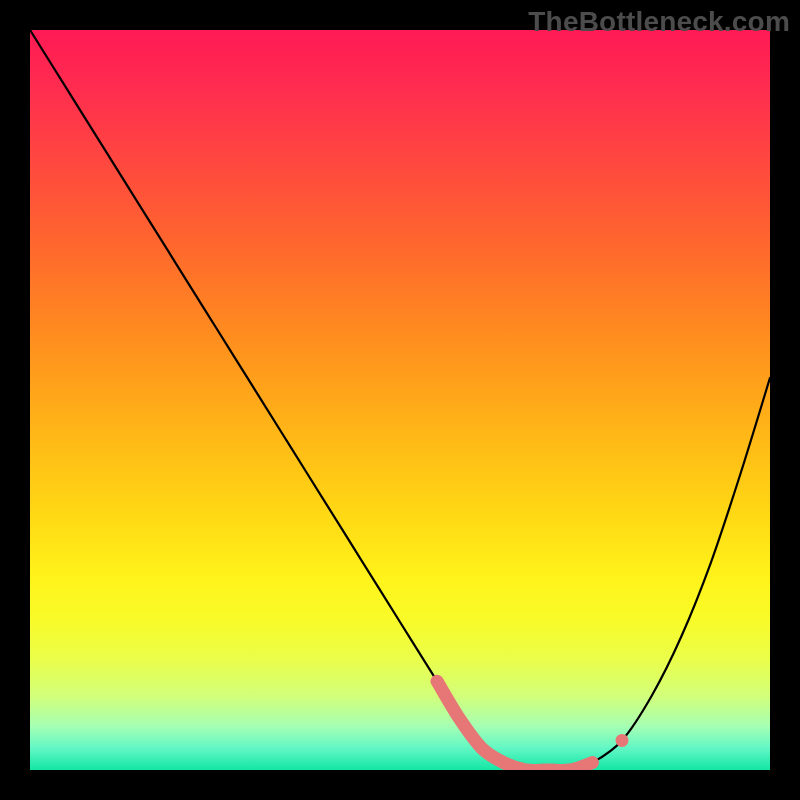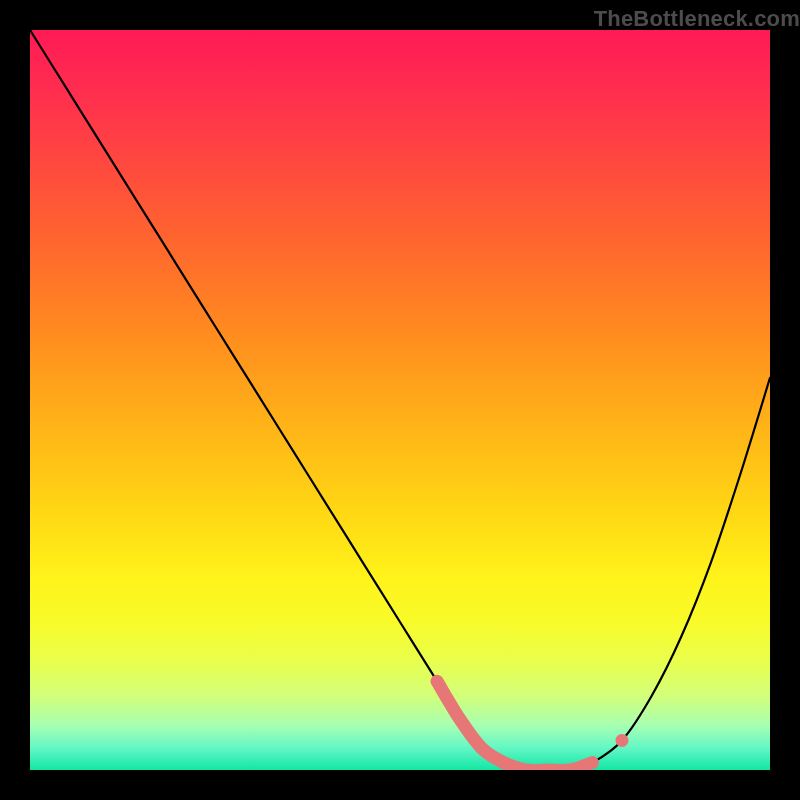--- a/index.html
+++ b/index.html
@@ -13,23 +13,23 @@
   }
   .frame {
     position: relative;
     width: 800px;
     height: 800px;
     background: #000;
   }
   .watermark {
     position: absolute;
     top: 6px;
-    right: 0;
+    right: 10px;
     color: #4c4c4c;
-    font-size: 22px;
+    font-size: 28px;
     font-weight: 600;
     letter-spacing: 0.2px;
     z-index: 20;
   }
   .plot-area {
     position: absolute;
     left: 30px;
     top: 30px;
     width: 740px;
     height: 740px;

